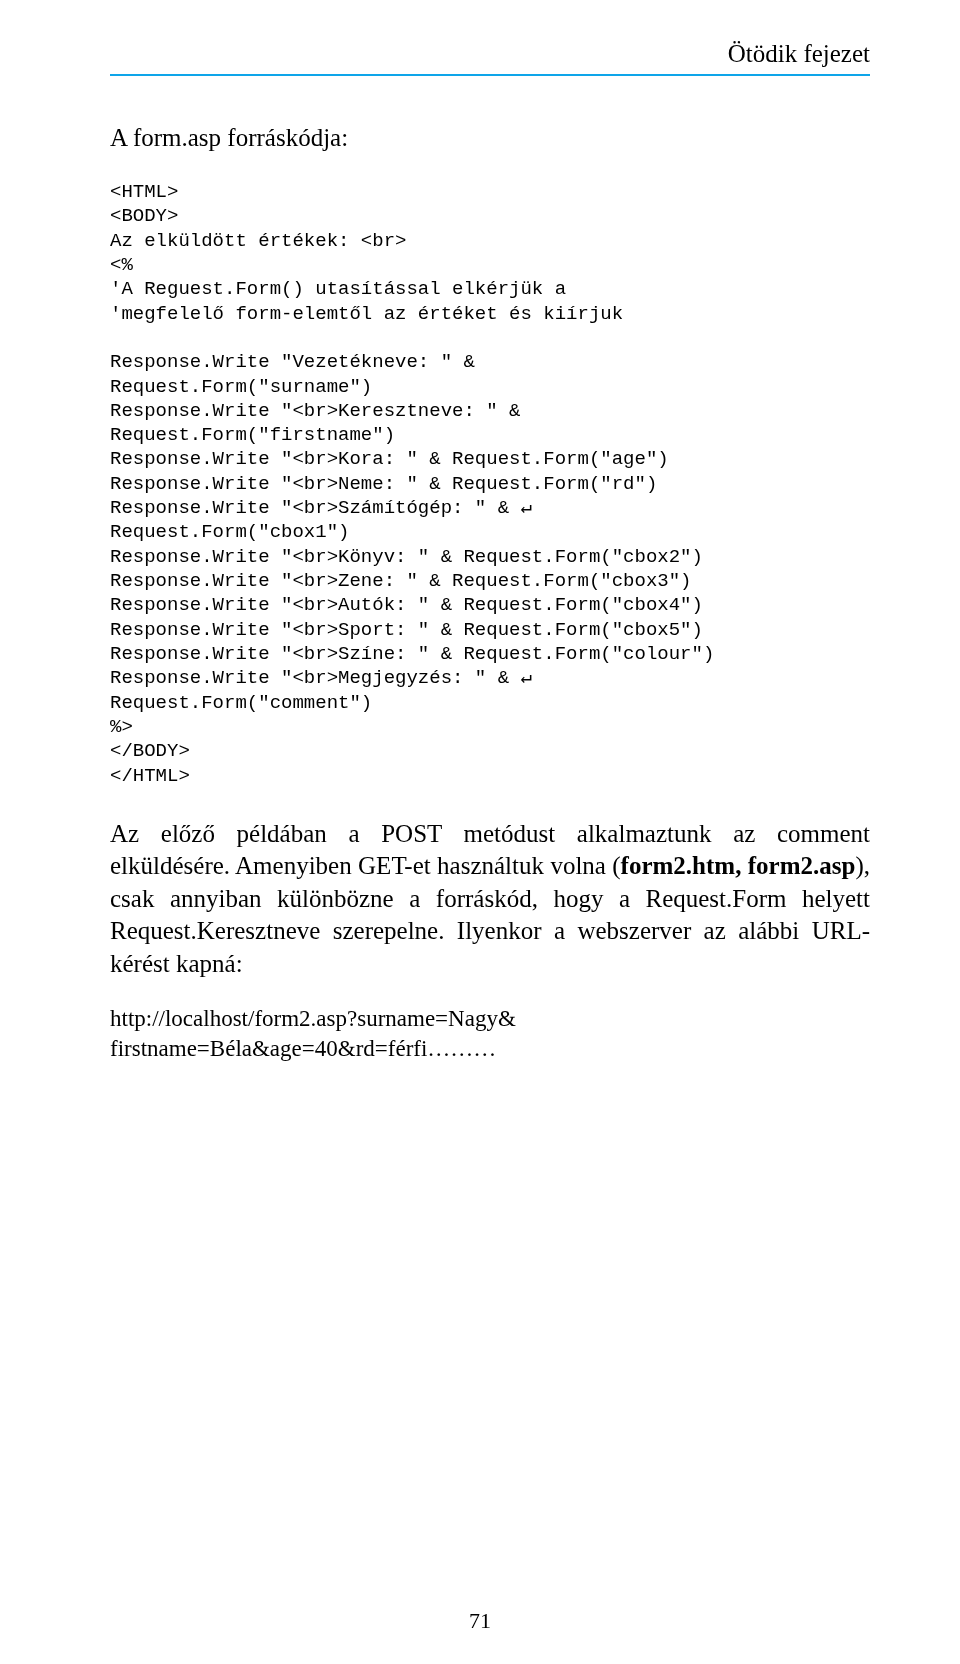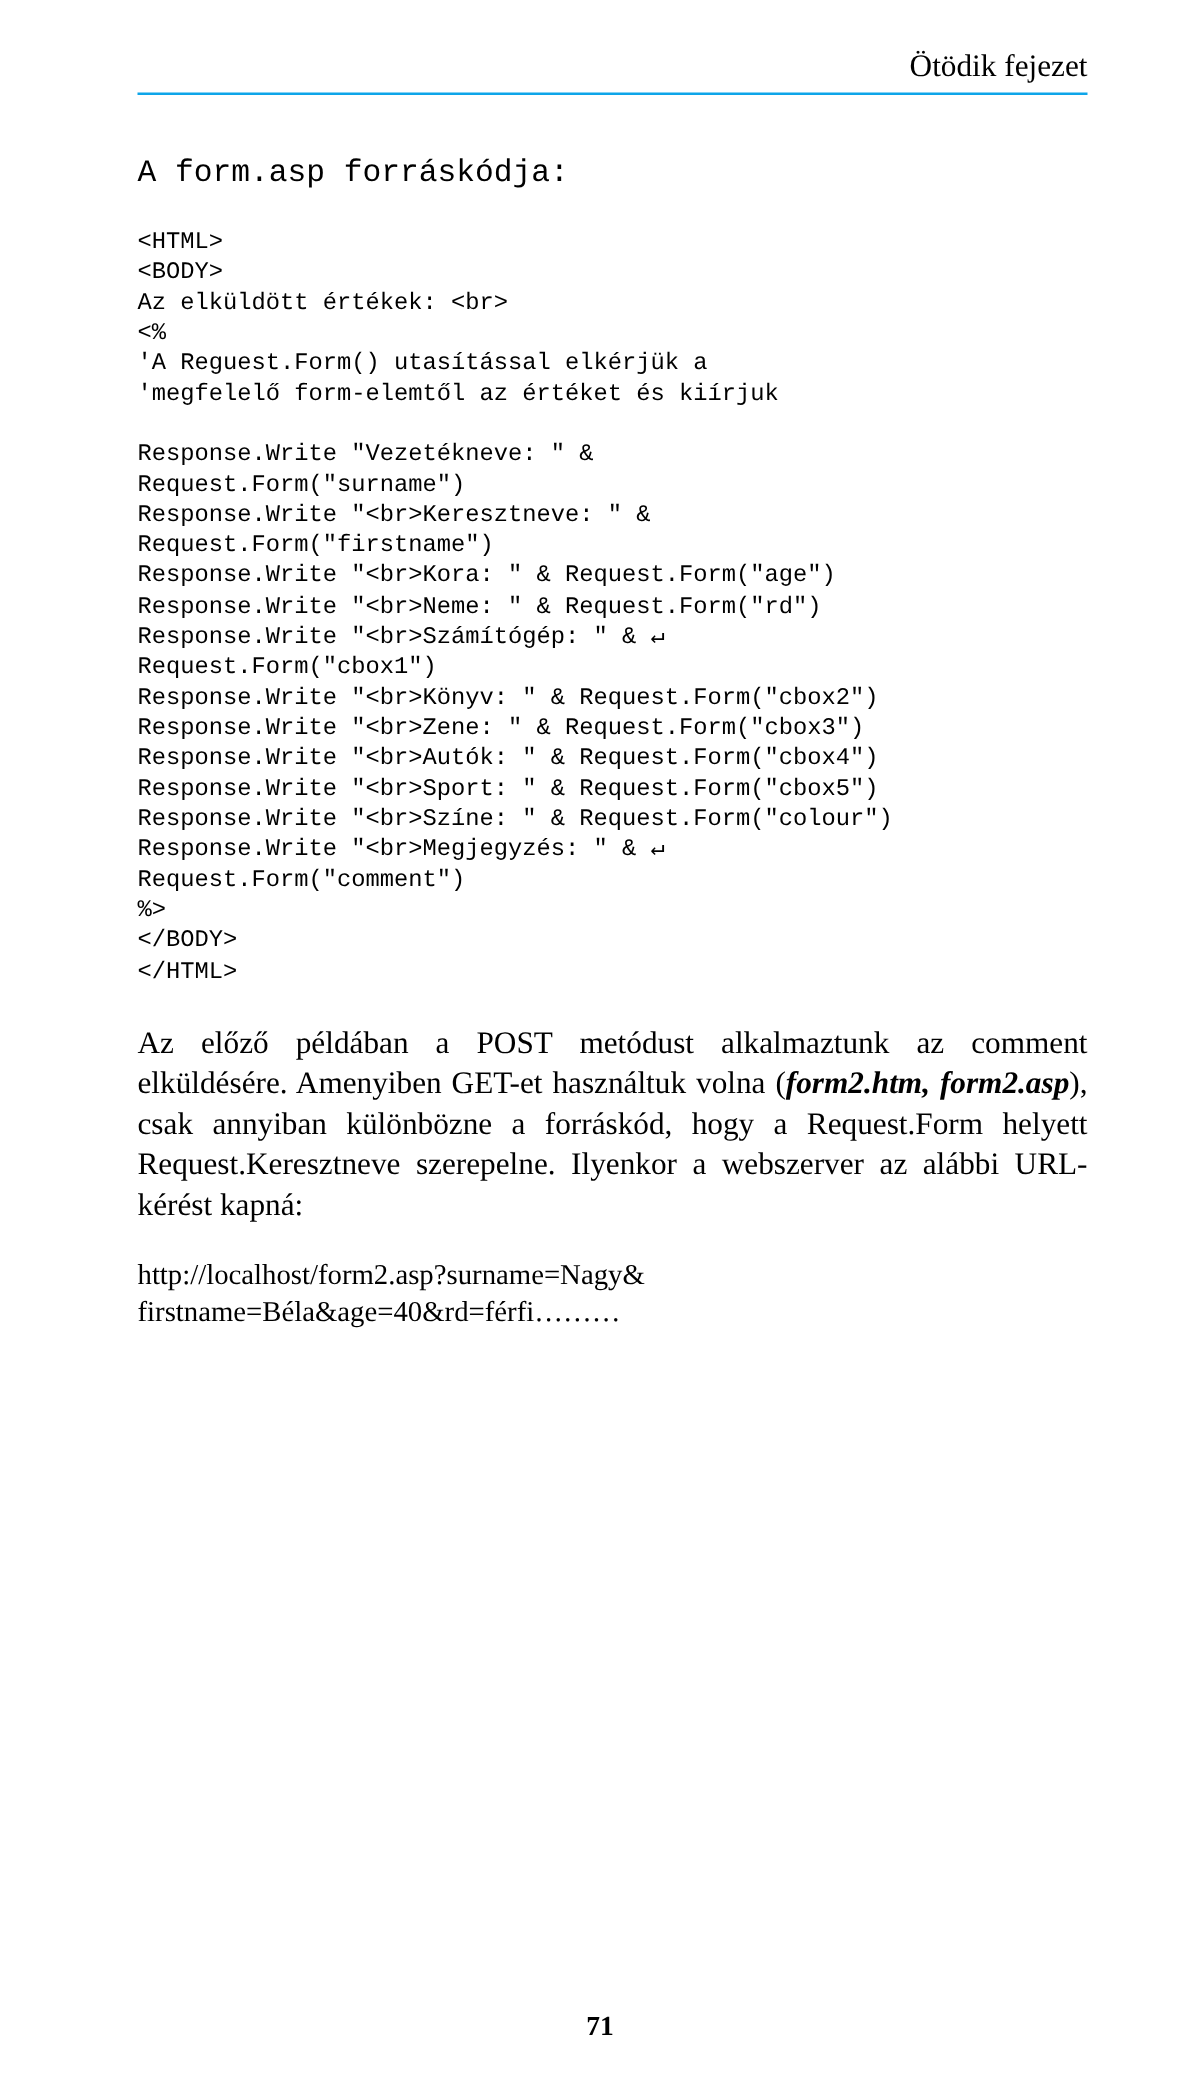--- a/index.html
+++ b/index.html
@@ -17,56 +17,55 @@
     position: relative;
   }
   .header {
     text-align: right;
     font-size: 25px;
     padding-bottom: 6px;
     border-bottom: 2px solid #0ea5e9;
     margin-bottom: 48px;
   }
   .title {
-    font-family: Liberation Mono, monospace;
+    font-family: Liberation Serif, serif;
     font-size: 25px;
     margin-bottom: 28px;
   }
   .code {
     font-family: "Courier New", Courier, monospace;
     font-size: 19px;
     line-height: 1.28;
     white-space: pre-wrap;
     margin-bottom: 30px;
   }
   .para {
     font-family: "Times New Roman", Times, serif;
     font-size: 25px;
     line-height: 1.3;
     text-align: justify;
     margin-bottom: 24px;
   }
   .para .it {
-    font-style: italic;
     font-weight: bold;
   }
   .url {
     font-family: Liberation Serif, serif;
     font-size: 23px;
     line-height: 1.28;
     white-space: pre-wrap;
   }
   .page-num {
     position: absolute;
     bottom: 30px;
     left: 0;
     right: 0;
     text-align: center;
     font-family: "Times New Roman", Times, serif;
-    font-weight: bold;
+    font-weight: normal;
     font-size: 22px;
   }
 </style>
 </head>
 <body>
 
 <div class="header">
   <span>Ötödik fejezet</span>
 </div>
 

